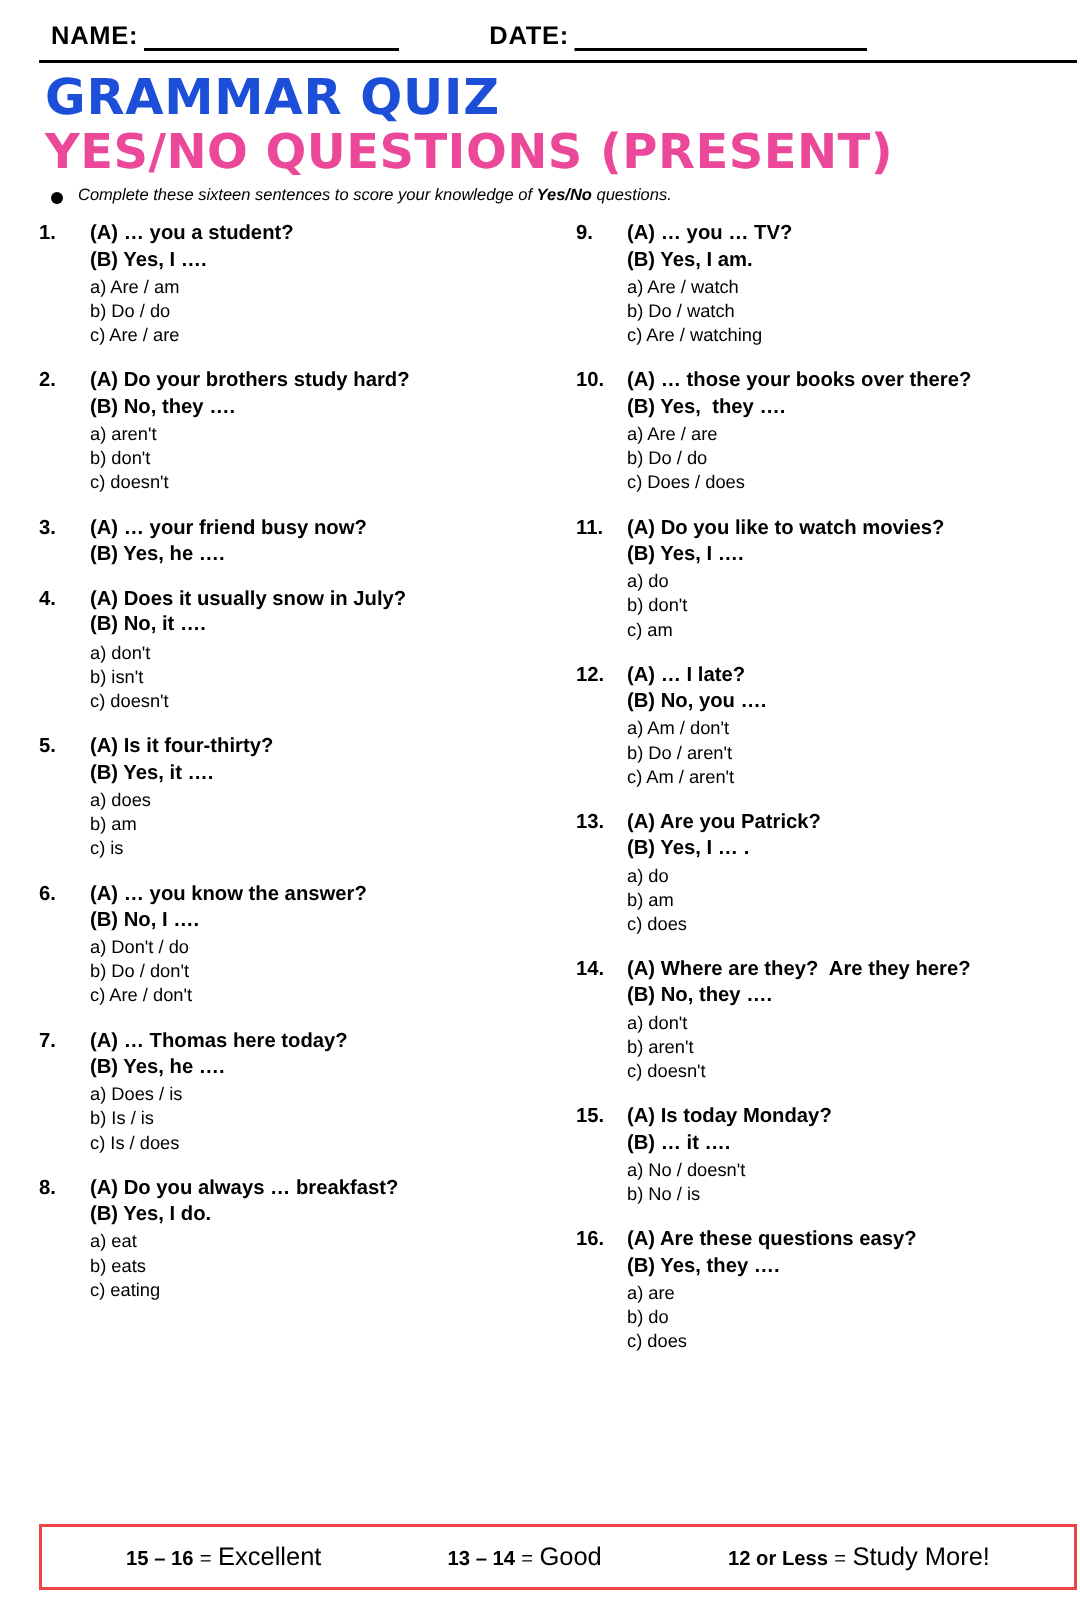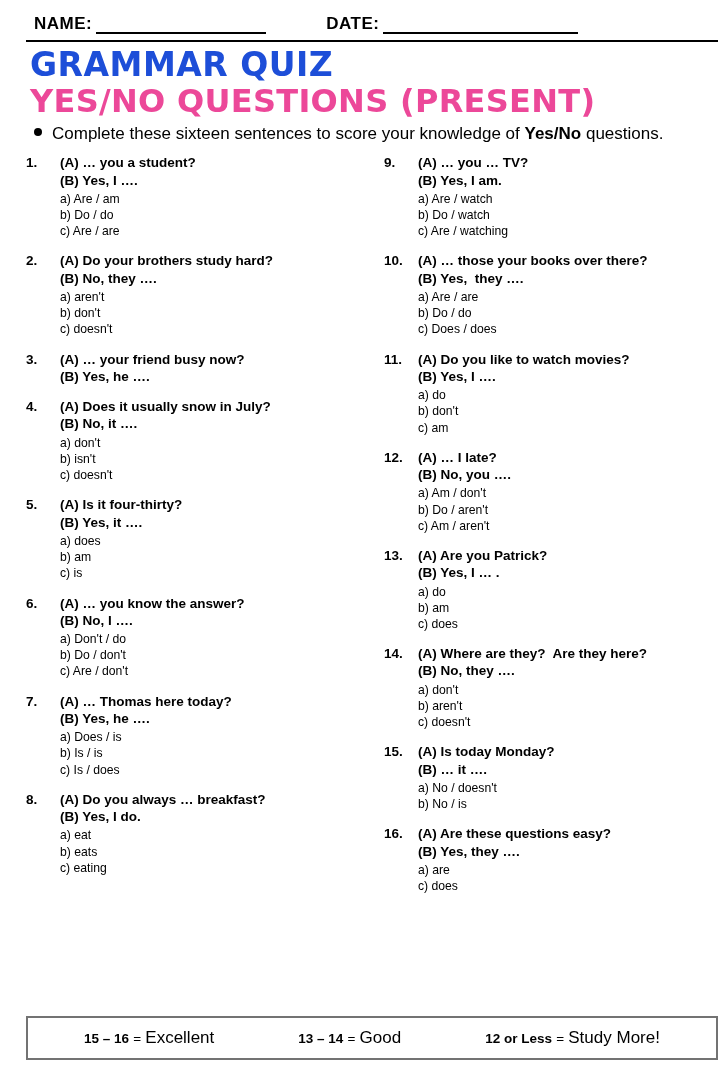--- a/index.html
+++ b/index.html
@@ -66,21 +66,22 @@
     line-height: 1.05;
     margin: 0 0 6px 4px;
     color: #ec4899;
   }
 
   
   .instruction {
     display: flex;
     align-items: flex-start;
     margin: 2px 0 10px 8px;
-    font-size: 17px;
+    font-size: 11px;
+    font-style: italic;
   }
   .bullet {
     width: 8px; height: 8px;
     background: #000;
     border-radius: 50%;
     margin: 4px 10px 0 0;
     flex: 0 0 auto;
   }
   .instruction b { font-weight: bold; }
 
@@ -120,21 +121,21 @@
     line-height: 1.33;
     font-weight: normal;
   }
 
   
   .score-box {
     position: absolute;
     left: 14px;
     right: 14px;
     bottom: 10px;
-    border: 2px solid #737373;
+    border: 2px solid #ef4444;
     height: 44px;
     display: flex;
     align-items: center;
     justify-content: space-around;
     padding: 0 14px;
   }
   .score-item {
     font-size: 15px;
     white-space: nowrap;
   }
@@ -361,20 +362,21 @@
         </div>
       </div>
 
       <div class="item">
         <div class="num">16.</div>
         <div class="body">
           <div class="q">(A) Are these questions easy?
 (B) Yes, they ….</div>
           <div class="opts">
             <div class="opt">a)  are</div>
+            <div class="opt">b)  do</div>
             <div class="opt">c)  does</div>
           </div>
         </div>
       </div>
 
     </div>
   </div>
 
   <div class="score-box">
     <div class="score-item">

